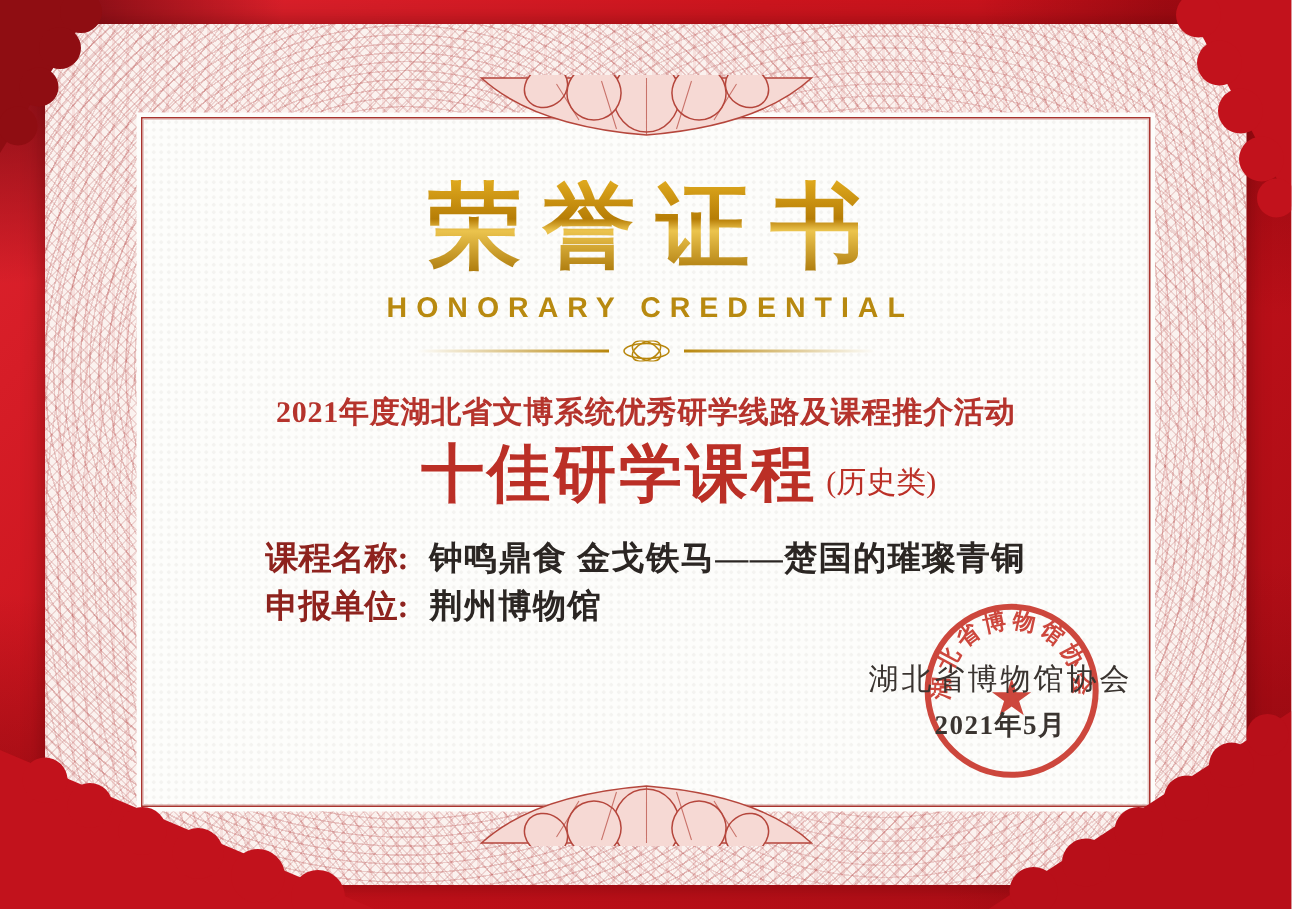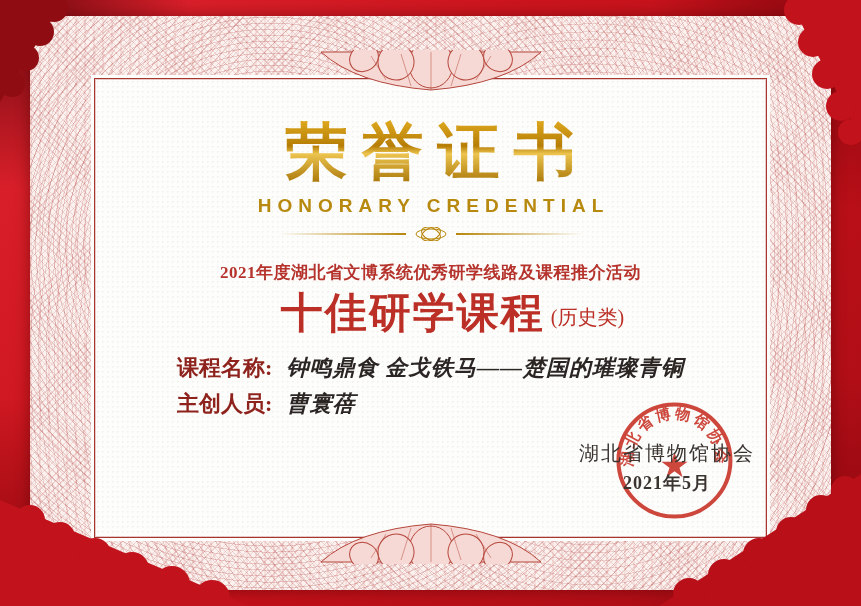--- a/index.html
+++ b/index.html
@@ -55,29 +55,29 @@
   }
   .subtitle{
     margin-top:10px;font-size:19px;font-weight:bold;letter-spacing:6px;text-indent:6px;
     color:#b8890f;font-family:"Liberation Sans","DejaVu Sans",sans-serif;
   }
   .divider{margin-top:10px;display:flex;align-items:center;gap:8px;}
   .divider .line{width:128px;height:2px;}
   .divider .line.left{background:linear-gradient(90deg,transparent,#b8860b);}
   .divider .line.right{background:linear-gradient(90deg,#b8860b,transparent);}
   .activity{
-    margin-top:20px;font-size:17px;font-weight:bold;color:#b5332c;letter-spacing:.5px;white-space:nowrap;
+    margin-top:20px;font-size:20px;font-weight:bold;color:#b5332c;letter-spacing:.5px;white-space:nowrap;
   }
   .award{margin-top:8px;display:flex;align-items:flex-end;justify-content:center;color:#bb2f26;margin-left:44px;}
   .award-title{font-size:42px;font-weight:bold;letter-spacing:2px;line-height:1;}
   .award-category{font-size:20px;font-weight:normal;margin-left:6px;margin-bottom:3px;}
   .fields{margin-top:20px;display:flex;flex-direction:column;gap:4px;align-self:center;align-items:flex-start;justify-content:center;}
   .field-row{display:flex;font-size:22px;line-height:1.25;white-space:nowrap;}
   .field-label{font-weight:bold;color:#8e231e;margin-right:14px;}
-  .field-value{font-weight:bold;color:#2b2623;letter-spacing:1px;font-style:italic;}
+  .field-value{font-weight:bold;color:#2b2623;letter-spacing:1px;}
   
   .sign-block{
     position:absolute;right:76px;bottom:92px;z-index:4;text-align:center;
     font-size:20px;color:#3a3430;line-height:1.6;
   }
   .sign-block .issuer{letter-spacing:2px;}
   .sign-block .date{font-size:18px;letter-spacing:1px;font-weight:bold;}
   .seal{position:absolute;left:50%;top:50%;transform:translate(-44%,-56%);opacity:.85;z-index:-1;}
   
   .corner{position:absolute;z-index:5;}
@@ -144,24 +144,22 @@
       <span class="award-title">十佳研学课程</span>
       <span class="award-category">(历史类)</span>
     </div>
 
     <div class="fields">
       <div class="field-row">
         <span class="field-label">课程名称:</span>
         <span class="field-value">钟鸣鼎食 金戈铁马——楚国的璀璨青铜</span>
       </div>
       <div class="field-row">
-      </div>
-      <div class="field-row">
-        <span class="field-label">主创人员:</span>
-        <span class="field-value">曹寰蓓</span>
+        <span class="field-label">申报单位:</span>
+        <span class="field-value">荆州博物馆</span>
       </div>
     </div>
   </div>
 
   <div class="sign-block">
     <svg class="seal" width="124" height="124" viewBox="0 0 124 124">
       <circle cx="62" cy="62" r="56" fill="none" stroke="#c5281c" stroke-width="4"></circle>
       <path id="sealArc" d="M 20,62 A 42,42 0 1 1 104,62" fill="none"></path>
       <text font-size="15" font-weight="bold" fill="#c5281c" letter-spacing="3">
         <textPath href="#sealArc" startOffset="50%" text-anchor="middle">湖北省博物馆协会</textPath>

